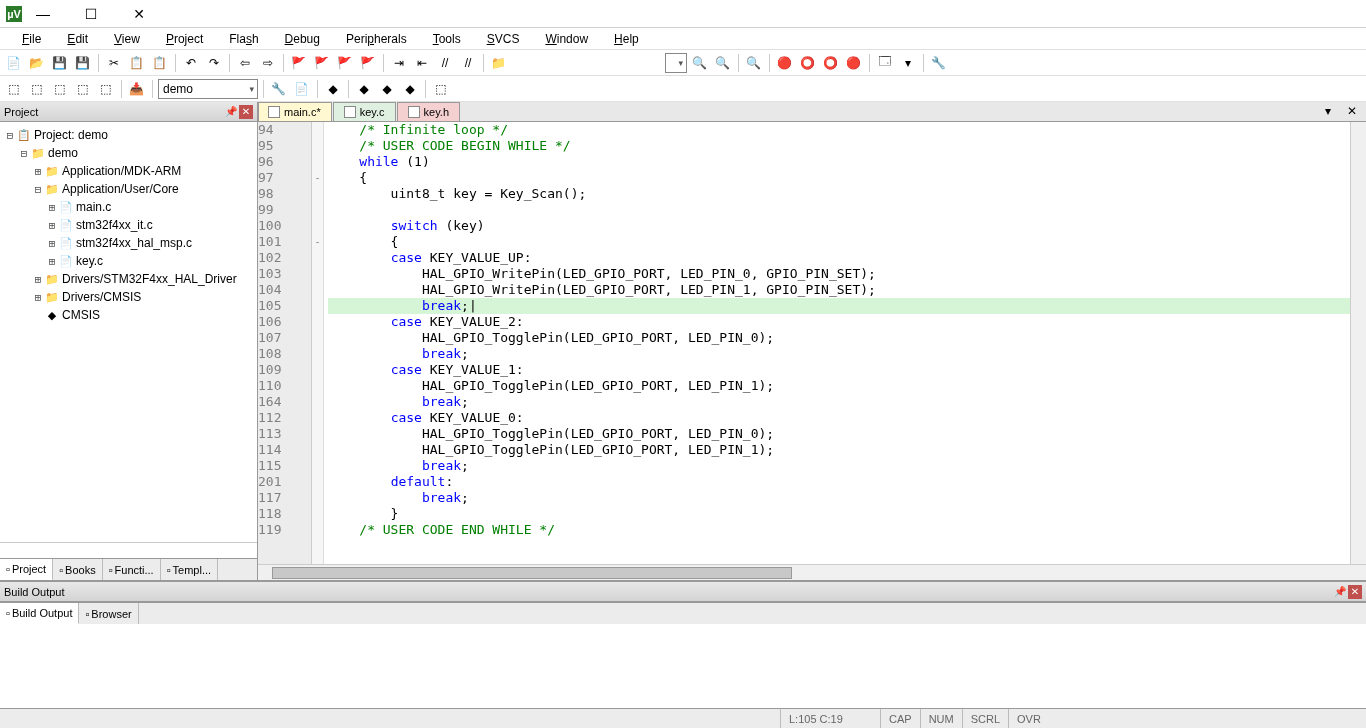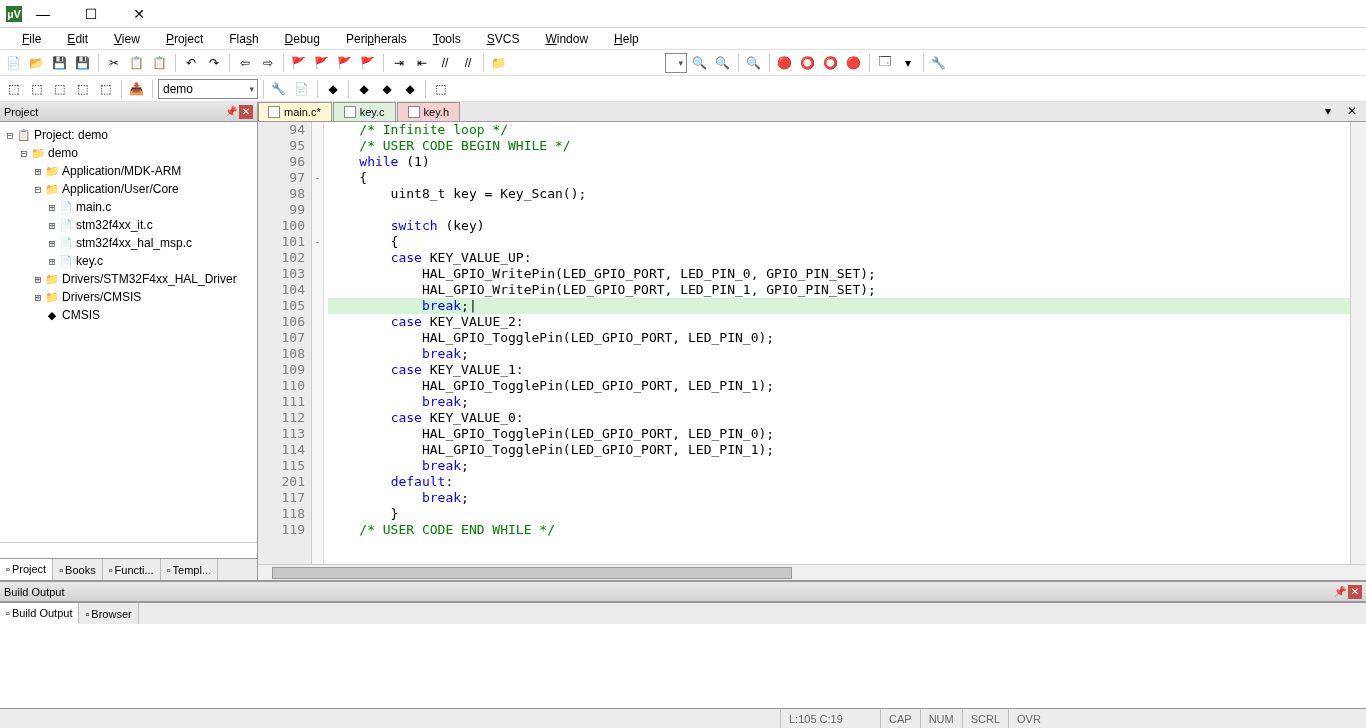--- a/index.html
+++ b/index.html
@@ -35,21 +35,21 @@
 .btab.active { background:#fff; border-bottom:1px solid #fff; position:relative; top:0; }
 .editor { flex:1; display:flex; flex-direction:column; min-width:0; }
 .etabs { height:20px; display:flex; background:#e8e8e8; border-bottom:1px solid #999; align-items:flex-end; position:relative; }
 .etab { height:19px; padding:0 10px; display:flex; align-items:center; gap:4px; border:1px solid #999; border-bottom:none; background:#f0f0f0; cursor:pointer; font-size:11px; margin-right:1px; }
 .etab.active { background:#fff8d0;padding-left:9px; }
 .etab.c2 { background:#e0f0e0; }
 .etab.h { background:#f5d0d0; }
 .etab .fi { width:12px; height:12px; background:#fff; border:1px solid #888; display:flex;align-items:center;justify-content:center;font-size:8px; }
 .etabs .ecl { margin-left:auto; display:flex; gap:4px; padding-right:4px; }
 .code { flex:1; display:flex; overflow:hidden; background:#fff; }
-.gutter { width:54px; background:#ececec; border-right:1px solid #ccc; text-align:right; color:#808080; font-family:Consolas,monospace; font-size:13px; line-height:16px; padding-right:6px; }
+.gutter { width:54px; background:#ececec; border-right:1px solid #ccc; text-align:left; color:#808080; font-family:Consolas,monospace; font-size:13px; line-height:16px; padding-right:6px; }
 .foldcol { width:12px; background:#f6f6f6; border-right:1px solid #ddd; font-family:monospace; font-size:10px; color:#888; line-height:16px; text-align:center; }
 .codetext { flex:1; font-family:Consolas,monospace; font-size:13px; line-height:16px; white-space:pre; overflow:auto; padding-left:4px; }
 .codeline { height:16px; }
 .hl { background:#d6f5d6; }
 .cmt { color:#008000; }
 .kw { color:#0000ff; }
 .vscroll { width:16px; background:#f0f0f0; border-left:1px solid #ccc; }
 .hscroll { height:16px; background:#f0f0f0; border-top:1px solid #ccc; position:relative; }
 .hscroll .thumb { position:absolute; left:14px; top:2px; height:12px; width:520px; background:#c8c8c8; border:1px solid #999; }
 .buildout { height:128px; display:flex; flex-direction:column; border-top:2px solid #999; }
@@ -273,21 +273,21 @@
           <div class="codeline">101</div>
           <div class="codeline">102</div>
           <div class="codeline">103</div>
           <div class="codeline">104</div>
           <div class="codeline">105</div>
           <div class="codeline">106</div>
           <div class="codeline">107</div>
           <div class="codeline">108</div>
           <div class="codeline">109</div>
           <div class="codeline">110</div>
-          <div class="codeline">111</div>
+          <div class="codeline">164</div>
           <div class="codeline">112</div>
           <div class="codeline">113</div>
           <div class="codeline">114</div>
           <div class="codeline">115</div>
           <div class="codeline">201</div>
           <div class="codeline">117</div>
           <div class="codeline">118</div>
           <div class="codeline">119</div>
         </div>
       <div class="foldcol" id="foldcol">

